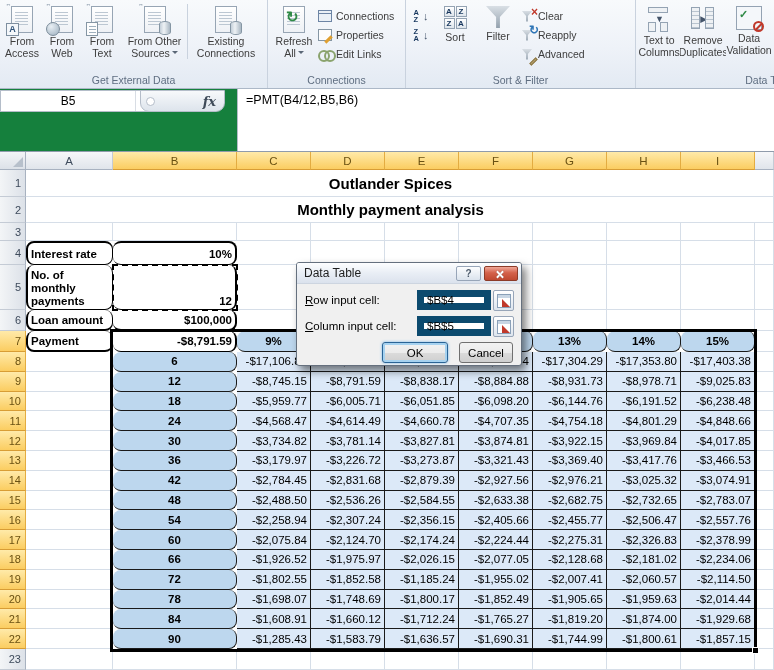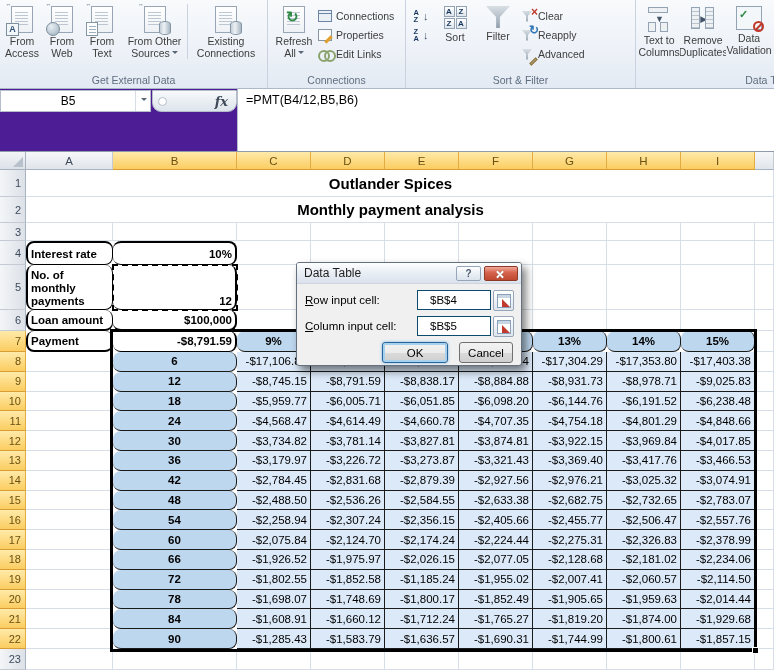--- a/index.html
+++ b/index.html
@@ -89,28 +89,28 @@
   .mini-ic.win{background:#eaf0f6;border:1px solid #6d85a5;}
   .mini-ic.win::before{content:"";position:absolute;left:0;top:2px;right:0;height:1px;background:#6d85a5;}
   .mini-ic.prop{background:#fdfdfd;border:1px solid #8596a4;}
   .mini-ic.prop::before{content:"";position:absolute;right:-2px;bottom:-1px;width:9px;height:3px;
     background:#e0a030;transform:rotate(-45deg);}
   .mini-ic.link::before,.mini-ic.link::after{content:"";position:absolute;top:2px;width:8px;height:8px;
     border:2px solid #8aa36d;border-radius:50%;}
   .mini-ic.link::before{left:0;} .mini-ic.link::after{left:6px;}
 
   
-  .fbar{position:absolute;top:89px;left:0;width:774px;height:63px;background:#4c1d95;
+  .fbar{position:absolute;top:89px;left:0;width:774px;height:63px;background:#15803d;
     border-bottom:1px solid #8f9bab;}
   .namebox{position:absolute;left:0;top:1px;width:151px;height:22px;background:#fff;
     border:1px solid #b4bdc9;display:flex;align-items:center;}
   .namebox .nb-text{flex:1;text-align:center;font-size:12px;color:#000;}
   .nb-drop{width:15px;height:100%;display:flex;align-items:center;justify-content:center;
     border-left:1px solid #d8dde4;}
-  .fx-pill{position:absolute;left:152px;top:1px;width:85px;height:22px;
+  .fx-pill{position:absolute;left:140px;top:1px;width:85px;height:22px;
     background:linear-gradient(#f7f9fb,#dde4ec);border:1px solid #b4bdc9;
     border-radius:0 0 9px 9px;display:flex;align-items:center;}
   .fx-circle{width:9px;height:9px;border-radius:50%;background:#fff;border:1px solid #b4bdc9;
     margin-left:5px;}
   .fx-label{margin-left:auto;margin-right:8px;font-family:"DejaVu Serif",serif;
     font-style:italic;font-weight:bold;font-size:13px;color:#3e4a58;}
   .formula-area{position:absolute;left:237px;top:0;width:537px;height:62px;background:#fff;
     border-left:1px solid #b4bdc9;padding:4px 8px;font-size:12.5px;color:#000;}
 
   
@@ -166,22 +166,22 @@
     border:1px solid #97a5b8;border-radius:2px;font-size:10px;font-weight:bold;color:#4b5a6b;
     display:flex;align-items:center;justify-content:center;}
   .dlg-close{width:34px;height:15px;margin-left:3px;border:1px solid #8c3b28;border-radius:2px;
     background:linear-gradient(#f0a898,#d4614a 45%,#bf4830);position:relative;}
   .dlg-close::before,.dlg-close::after{content:"";position:absolute;left:14px;top:3px;width:2px;
     height:9px;background:#fff;box-shadow:0 0 1px rgba(0,0,0,.4);}
   .dlg-close::before{transform:rotate(45deg);} .dlg-close::after{transform:rotate(-45deg);}
   .dlg-row{display:flex;align-items:center;margin:6px 7px 0 8px;height:20px;}
   .dlg-label{flex:1;font-size:11.5px;color:#000;display:block;}
   .dlg-label::first-letter{text-decoration:underline;}
-  .dlg-field{width:74px;height:20px;border:1px solid #0c4a6e;background:#fff;font-size:11.5px;
-    display:flex;align-items:center;padding:0 12px;}
+  .dlg-field{width:74px;height:20px;border:7px solid #0c4a6e;background:#fff;font-size:11.5px;
+    display:flex;align-items:center;padding:0 3px;}
   .rs-btn{width:21px;height:21px;margin-left:2px;border:1px solid #97a5b8;border-radius:2px;
     background:linear-gradient(#ffffff,#dde5ee);position:relative;flex:none;}
   .rs-btn::before{content:"";position:absolute;left:3px;top:3px;width:12px;height:12px;
     background:#fff;border:1px solid #8aa0b8;
     box-shadow:inset 0 3px 0 #c8d6e4;}
   .rs-btn::after{content:"";position:absolute;right:3px;bottom:3px;width:0;height:0;
     border:4px solid transparent;border-bottom-color:#c0392b;border-left-color:#c0392b;}
   .dlg-btns{display:flex;justify-content:flex-end;align-items:center;gap:11px;
     margin:6px 8px 0 8px;}
   .btn{height:21px;border:1px solid #707070;border-radius:3px;font-size:11.5px;color:#000;

